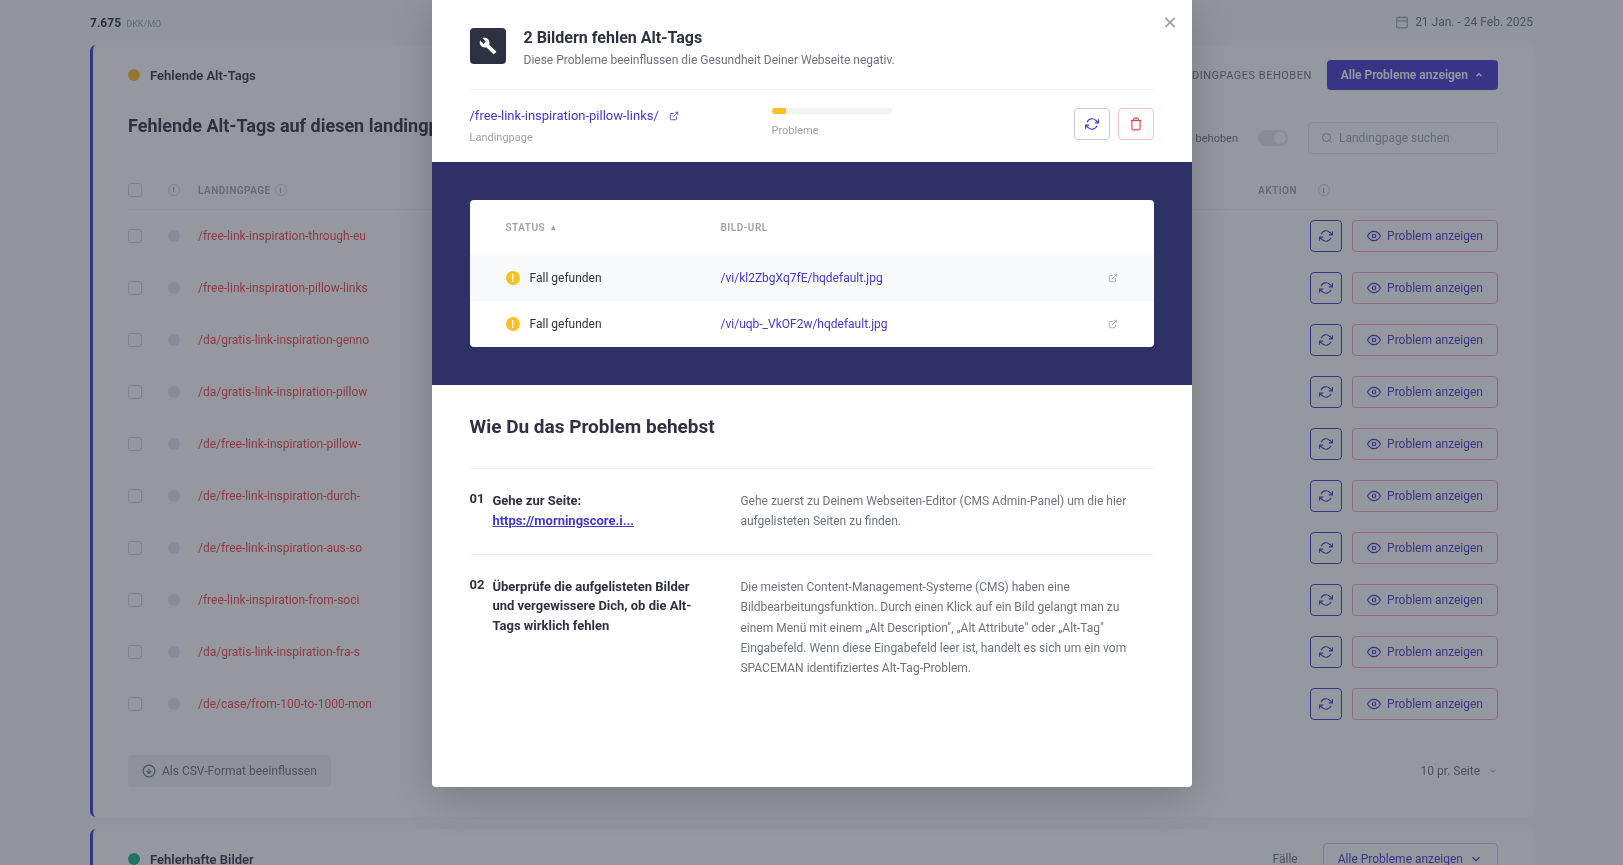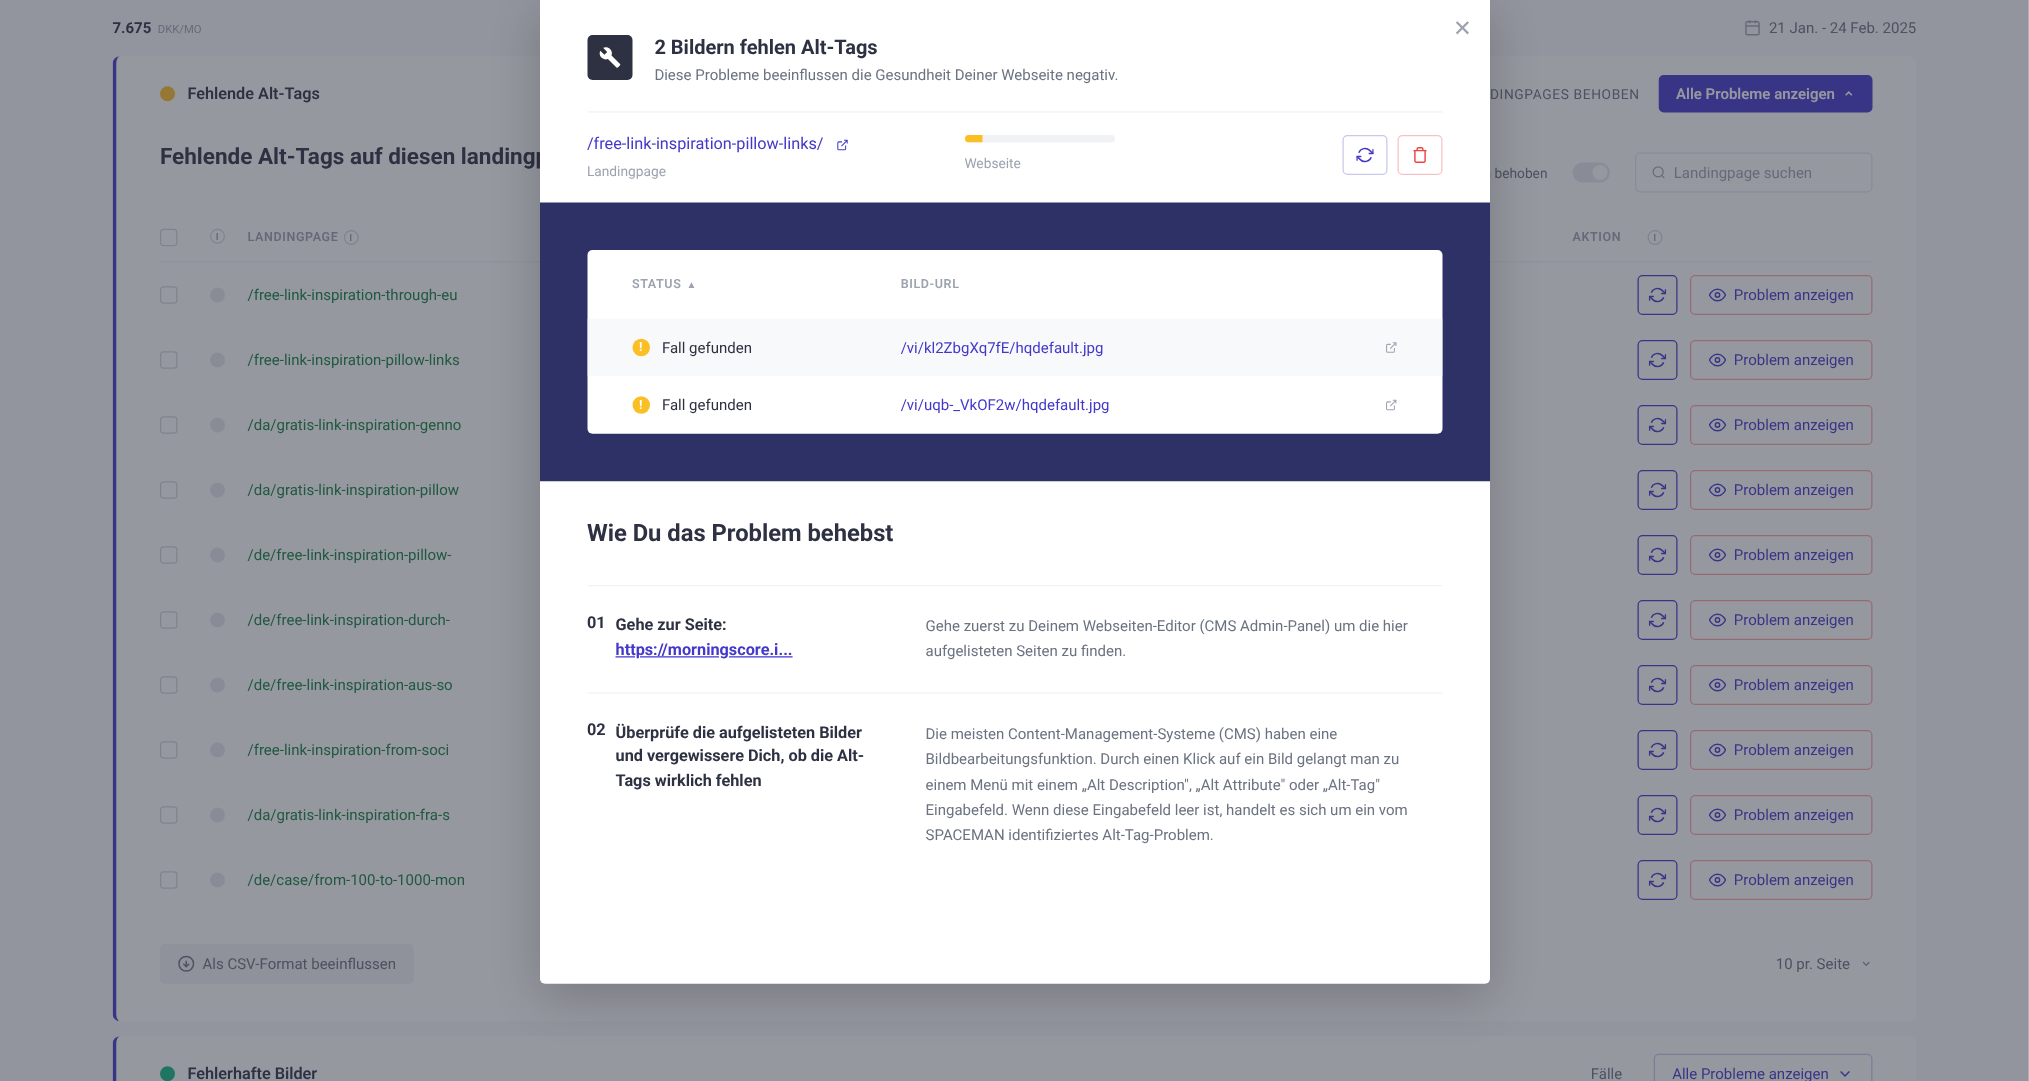--- a/index.html
+++ b/index.html
@@ -31,21 +31,21 @@
 .bg-table-head { display: flex; padding: 12px 0; border-bottom: 1px solid #f1f2f5; font-size: 10px; color: #9ca3af; text-transform: uppercase; letter-spacing: 0.5px; font-weight: 600; }
 .bg-col-check { width: 40px; }
 .bg-col-status { width: 30px; }
 .bg-col-lp { flex: 1; display: flex; align-items: center; gap: 4px; }
 .bg-col-action { width: 240px; text-align: right; display: flex; align-items: center; justify-content: flex-start; gap: 21px; }
 .bg-info-icon { width: 12px; height: 12px; border: 1px solid #d1d5db; border-radius: 50%; display: inline-flex; align-items: center; justify-content: center; font-size: 8px; color: #9ca3af; }
 
 .bg-row { display: flex; align-items: center; padding: 10px 0; }
 .bg-checkbox { width: 14px; height: 14px; border: 1.5px solid #d1d5db; border-radius: 3px; }
 .bg-status-dot { width: 12px; height: 12px; background: #e5e7eb; border-radius: 50%; }
-.bg-url { color: #15803d; font-size: 12px; }
+.bg-url { color: #ef4444; font-size: 12px; }
 .bg-row-actions { display: flex; gap: 10px; justify-content: flex-end; width: 240px; }
 .bg-icon-btn { width: 32px; height: 32px; border: 1px solid #4338ca; border-radius: 4px; display: flex; align-items: center; justify-content: center; color: #4338ca; }
 .bg-icon-btn svg { width: 14px; height: 14px; }
 .bg-problem-btn { border: 1px solid #fca5a5; color: #4338ca; padding: 8px 14px; border-radius: 4px; font-size: 12px; display: flex; align-items: center; gap: 6px; }
 .bg-problem-btn svg { width: 14px; height: 14px; }
 
 .bg-footer { display: flex; justify-content: space-between; align-items: center; margin-top: 25px; }
 .bg-export-btn { background: #f1f2f5; color: #6b7280; padding: 9px 14px; border-radius: 4px; font-size: 12px; display: flex; align-items: center; gap: 6px; }
 .bg-export-btn svg { width: 14px; height: 14px; }
 .bg-pager { font-size: 12px; color: #6b7280; display: flex; align-items: center; gap: 8px; }
@@ -506,21 +506,21 @@
         <svg viewBox="0 0 24 24" fill="none" stroke="currentColor" stroke-width="2">
             <path d="M18 13v6a2 2 0 01-2 2H5a2 2 0 01-2-2V8a2 2 0 012-2h6M15 3h6v6M10 14L21 3"></path>
           </svg>
       </div>
       <div class="sum-label">Landingpage</div>
     </div>
     <div class="sum-col">
       <div class="sum-progress">
           <div class="sum-progress-bar"></div>
         </div>
-      <div class="sum-label">Webseite</div>
+      <div class="sum-label">Probleme</div>
     </div>
     <div class="sum-actions">
       <div class="sum-btn refresh">
         <svg viewBox="0 0 24 24" fill="none" stroke="currentColor" stroke-width="2">
             <polyline points="23 4 23 10 17 10"></polyline>
             <polyline points="1 20 1 14 7 14"></polyline>
             <path d="M3.51 9a9 9 0 0114.85-3.36L23 10M1 14l4.64 4.36A9 9 0 0020.49 15"></path>
           </svg>
       </div>
       <div class="sum-btn trash">

